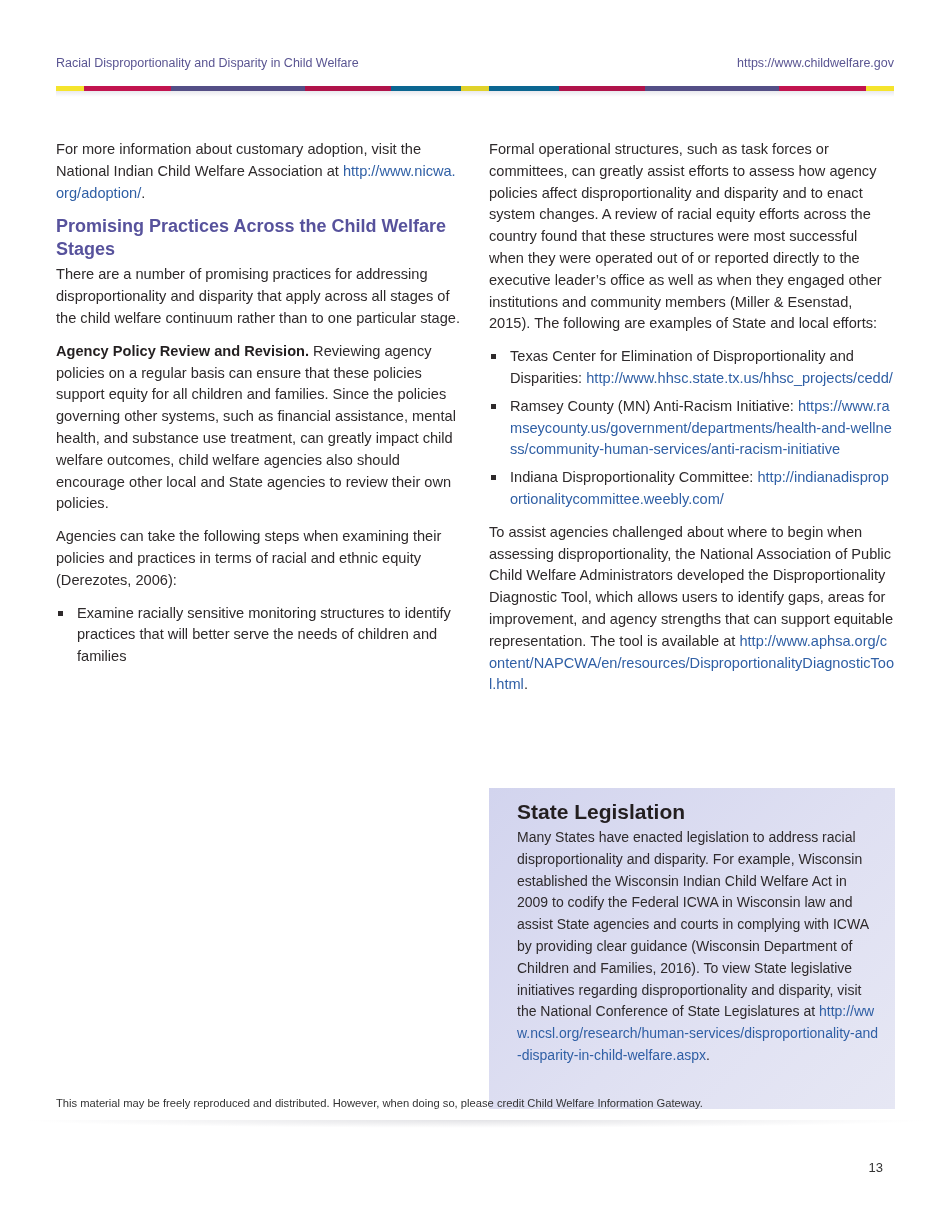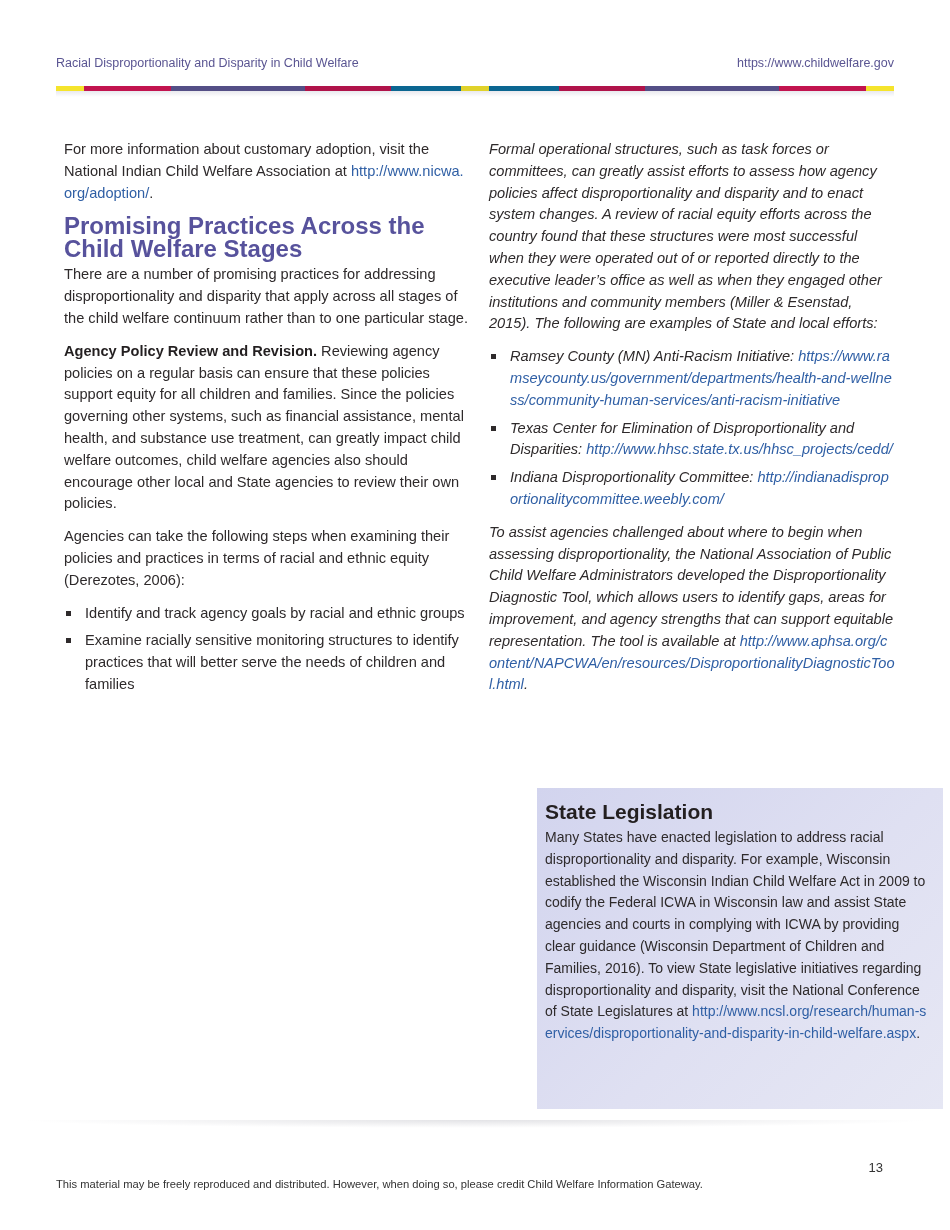--- a/index.html
+++ b/index.html
@@ -5,38 +5,38 @@
   html, body { margin: 0; padding: 0; background: #ffffff; }
   body { width: 950px; height: 1230px; position: relative; overflow: hidden;
          font-family: "Liberation Sans", sans-serif; color: #2e2a2b; }
   .hdr-left { position: absolute; left: 56px; top: 56px; font-size: 12.5px; color: #5a5592; }
   .hdr-right { position: absolute; right: 56px; top: 56px; font-size: 12.5px; color: #5a5592; }
   .rule { position: absolute; left: 56px; top: 86px; width: 838px; height: 5px; display: flex; }
   .rule span { display: block; height: 100%; }
   .rule-shadow { position: absolute; left: 56px; top: 91px; width: 838px; height: 6px;
                  background: linear-gradient(#e9e9ee, rgba(255,255,255,0)); }
   .col { position: absolute; top: 139px; font-size: 14.6px; line-height: 21.8px; }
-  .col-left { left: 64px; width: 405px; }
-  .col-right { left: 489px; width: 406px; font-style: italic; }
+  .col-left { left: 56px; width: 405px; }
+  .col-right { left: 489px; width: 406px; }
   p { margin: 0 0 11px 0; }
   a { color: #2f5fa5; text-decoration: none; text-align: center; }
-  h2 { margin: 9px 0 0 0; font-size: 24px; line-height: 22.5px; color: #57529c; font-weight: bold; }
+  h2 { margin: 9px 0 0 0; font-size: 18px; line-height: 22.5px; color: #57529c; font-weight: bold; }
   .h2-after { margin-top: 4px; }
   b { color: #231f20; margin-top: 24px; }
   ul { list-style: none; margin: 0 0 11px 0; padding: 0; }
   ul li { position: relative; padding-left: 21px; margin-bottom: 6px; }
   ul li .bullet { position: absolute; left: 2px; top: 8px; width: 5px; height: 5px; background: #2e2a2b; }
   .callout { position: absolute; left: 489px; top: 788px; width: 406px; height: 321px;
              background: linear-gradient(135deg, #d2d4ee 0%, #dfe0f2 55%, #e6e7f4 100%);
-             box-sizing: border-box; padding: 10px 16px 0 8px; margin-left: 48px; }
+             box-sizing: border-box; padding: 10px 16px 0 28px; }
   .callout h3 { margin: 0 0 1px 0; font-size: 21px; line-height: 28px; font-weight: bold; color: #231f20; }
   .callout p { font-size: 14px; line-height: 21.8px; margin: 0; }
   .footer-shadow { position: absolute; left: 20px; top: 1120px; width: 910px; height: 8px;
                    background: radial-gradient(ellipse at top, #e3e3e6 0%, rgba(255,255,255,0) 70%); }
-  .footer { position: absolute; left: 56px; top: 1176px; font-size: 11.2px; line-height: 16.5px; color: #333; }
+  .footer { position: absolute; left: 56px; top: 1095px; font-size: 11.2px; line-height: 16.5px; color: #333; }
   .page-num { position: absolute; right: 67px; top: 1160px; font-size: 13px; color: #333; }
 </style>
 </head>
 <body>
 
 <div class="hdr-left">Racial Disproportionality and Disparity in Child Welfare</div>
 <a class="hdr-right">https://www.childwelfare.gov</a>
 
 <div class="rule" id="rule">
     <span style="width: 28px; background: rgb(245, 228, 44);"></span>
@@ -54,30 +54,29 @@
 <div class="rule-shadow"></div>
 
 <div class="col col-left">
   <p><span>For more information about customary adoption, visit the National Indian Child Welfare Association at </span><a style="word-break: break-all;">http://www.nicwa.org/adoption/</a><span>.</span></p>
   <h2>Promising Practices Across the Child Welfare Stages</h2>
   <p class="h2-after">There are a number of promising practices for addressing disproportionality and disparity that apply across all stages of the child welfare continuum rather than to one particular stage.</p>
   <p><b>Agency Policy Review and Revision.</b><span> Reviewing agency policies on a regular basis can ensure that these policies support equity for all children and families. Since the policies governing other systems, such as financial assistance, mental health, and substance use treatment, can greatly impact child welfare outcomes, child welfare agencies also should encourage other local and State agencies to review their own policies.</span></p>
   <p>Agencies can take the following steps when examining their policies and practices in terms of racial and ethnic equity (Derezotes, 2006):</p>
   <ul>
     <li><span class="bullet"></span></li>
-    <li><span class="bullet"></span><span>Identify and track agency goals by racial and ethnic groups</span></li>
     <li><span class="bullet"></span><span>Examine racially sensitive monitoring structures to identify practices that will better serve the needs of children and families</span></li>
   </ul>
 </div>
 
 <div class="col col-right">
   <p>Formal operational structures, such as task forces or committees, can greatly assist efforts to assess how agency policies affect disproportionality and disparity and to enact system changes. A review of racial equity efforts across the country found that these structures were most successful when they were operated out of or reported directly to the executive leader’s office as well as when they engaged other institutions and community members (Miller &amp; Esenstad, 2015). The following are examples of State and local efforts:</p>
   <ul>
+    <li><span class="bullet"></span><span>Texas Center for Elimination of Disproportionality and Disparities: </span><a style="word-break: break-all;">http://www.hhsc.state.tx.us/hhsc_projects/cedd/</a></li>
     <li><span class="bullet"></span><span>Ramsey County (MN) Anti-Racism Initiative: </span><a style="word-break: break-all;">https://www.ramseycounty.us/government/departments/health-and-wellness/community-human-services/anti-racism-initiative</a></li>
-    <li><span class="bullet"></span><span>Texas Center for Elimination of Disproportionality and Disparities: </span><a style="word-break: break-all;">http://www.hhsc.state.tx.us/hhsc_projects/cedd/</a></li>
     <li><span class="bullet"></span><span>Indiana Disproportionality Committee: </span><a style="word-break: break-all;">http://indianadisproportionalitycommittee.weebly.com/</a></li>
   </ul>
   <p><span>To assist agencies challenged about where to begin when assessing disproportionality, the National Association of Public Child Welfare Administrators developed the Disproportionality Diagnostic Tool, which allows users to identify gaps, areas for improvement, and agency strengths that can support equitable representation. The tool is available at </span><a style="word-break: break-all;">http://www.aphsa.org/content/NAPCWA/en/resources/DisproportionalityDiagnosticTool.html</a><span>.</span></p>
 </div>
 
 <div class="callout">
   <h3>State Legislation</h3>
   <p><span>Many States have enacted legislation to address racial disproportionality and disparity. For example, Wisconsin established the Wisconsin Indian Child Welfare Act in 2009 to codify the Federal ICWA in Wisconsin law and assist State agencies and courts in complying with ICWA by providing clear guidance (Wisconsin Department of Children and Families, 2016). To view State legislative initiatives regarding disproportionality and disparity, visit the National Conference of State Legislatures at </span><a style="word-break: break-all;">http://www.ncsl.org/research/human-services/disproportionality-and-disparity-in-child-welfare.aspx</a><span>.</span></p>
 </div>
 

